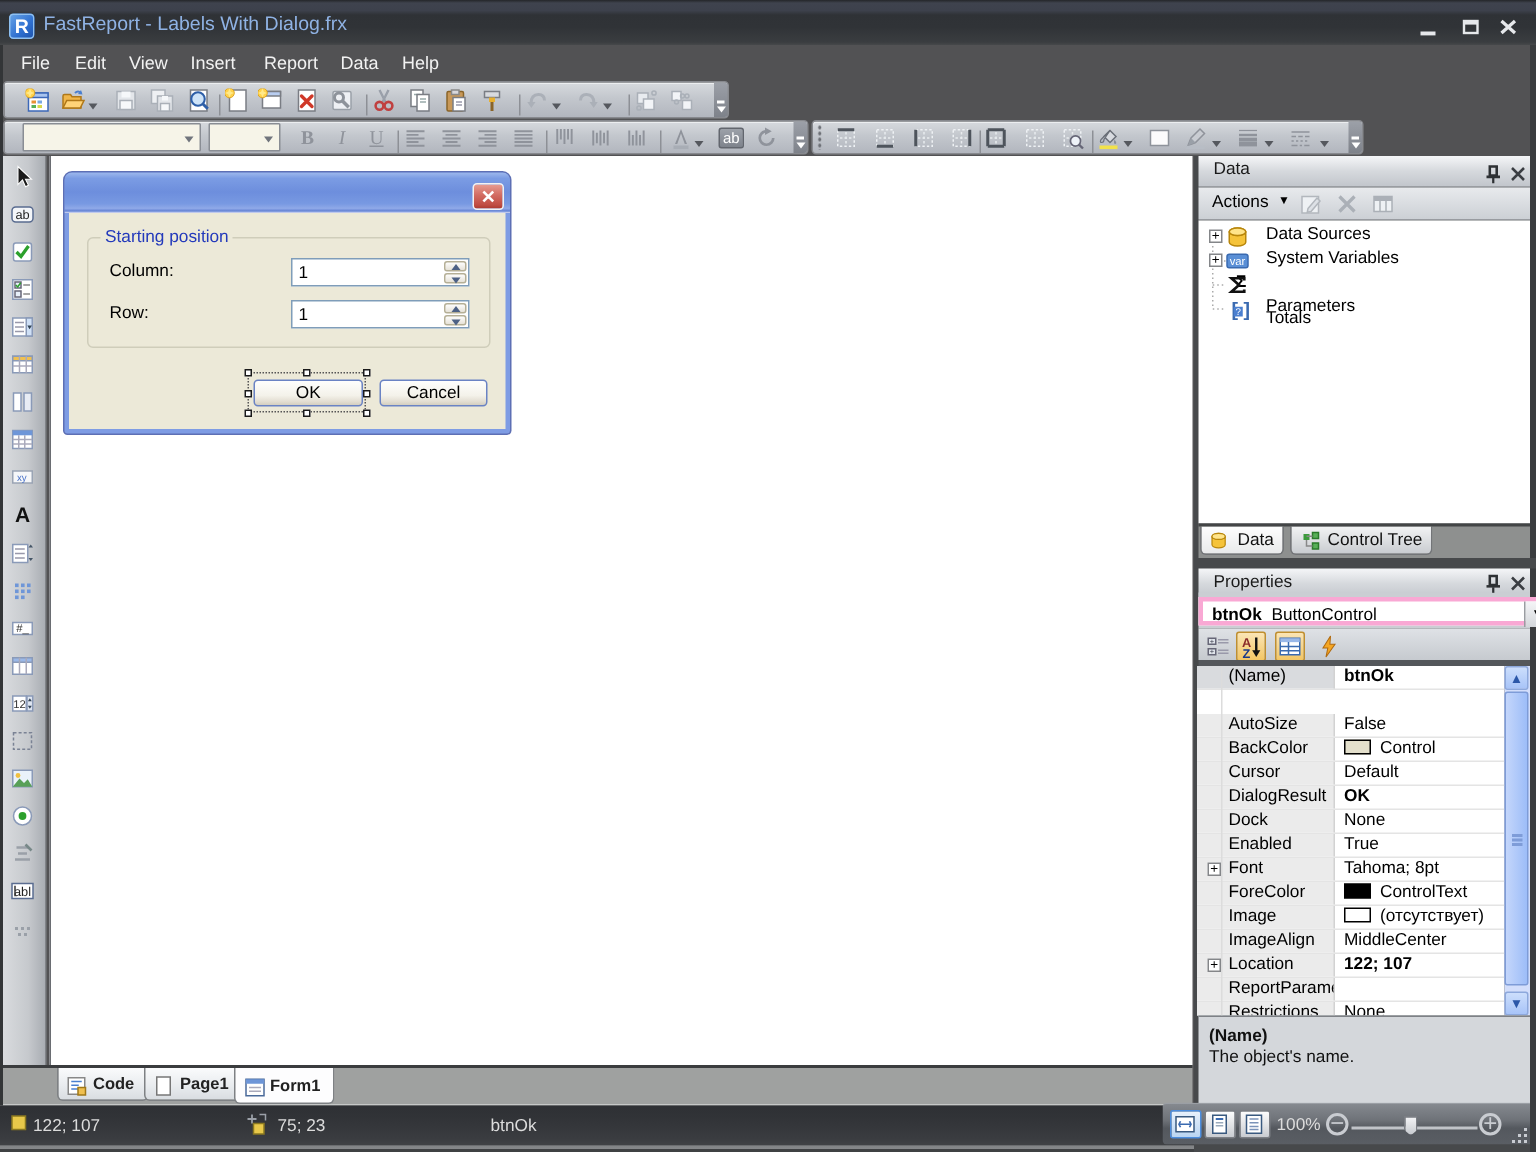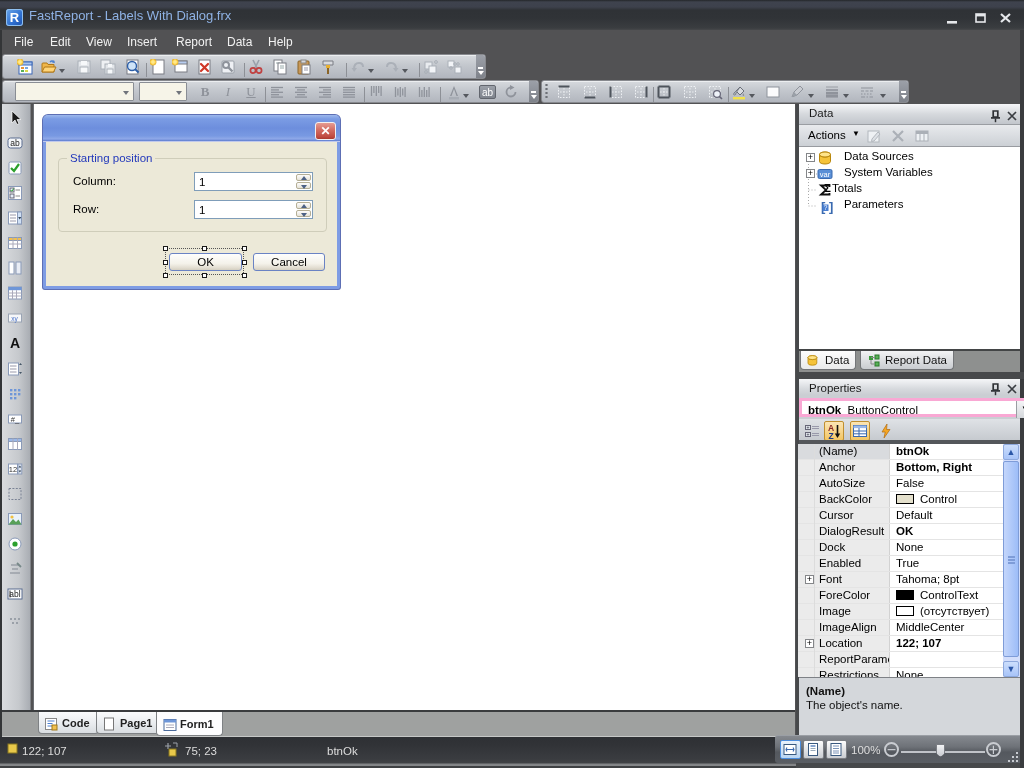--- a/index.html
+++ b/index.html
@@ -181,29 +181,29 @@
   <div class="trow" style="top:3px;">
         <div class="plus">+</div>
         <span style="position:absolute;left:45px;">Data Sources</span>
       </div>
   <div class="trow" style="top:19px;">
         <div class="plus">+</div>
         <span style="position:absolute;left:45px;">System Variables</span>
       </div>
   <div class="trow" style="top:35px;">
         <span style="position:absolute;left:25px;font-weight:bold;">Σ</span>
-        <span style="position:absolute;left:33px;">Totals</span>
+        <span style="position:absolute;left:45px;margin-top:24px;">Totals</span>
       </div>
   <div class="trow" style="top:51px;">
         <span style="position:absolute;left:45px;">Parameters</span>
       </div>
 </div>
 <div id="dtabs" class="abs"></div>
 <div class="dtab abs" style="left:800px;background:linear-gradient(#fdfdfd,#e9eaeb);">Data</div>
-<div class="dtab abs" style="left:860px;background:linear-gradient(#f2f3f4,#c9ccd0);">Report Data</div>
+<div class="dtab abs" style="left:860px;background:linear-gradient(#f2f3f4,#c9ccd0);">Control Tree</div>
 <div class="abs" style="left:796px;top:372px;width:228px;height:7px;background:#47494b;"></div>
 <div class="phead abs" style="top:379px;">
       <span style="position:absolute;left:10px;top:3px;">Properties</span>
     </div>
 <div class="abs" style="left:799px;top:395px;width:221px;height:24px;background:#caced3;"></div>
 <div id="propcombo" class="abs">
       <span style="position:absolute;left:6px;top:3px;"><b>btnOk</b>&nbsp; ButtonControl</span>
       <div style="position:absolute;right:0;top:0;width:16px;height:17px;background:linear-gradient(#f4f5f7,#d4d7db);border-left:1px solid #9a9da2;">
         <span style="position:absolute;left:4px;top:3px;font-size:8px;">▼</span>
       </div>
@@ -213,24 +213,20 @@
 <div class="pticon sel abs" style="left:824px;"></div>
 <div class="pticon sel abs" style="left:850px;"></div>
 <div class="pticon abs" style="left:876px;"></div>
 <div class="abs" style="left:799px;top:440px;width:221px;height:4px;background:#54575b;"></div>
 <div id="pgrid" class="abs">
       <div class="abs" style="left:16px;top:0;width:1px;height:233px;background:#dcdcdc;z-index:2;"></div>
   <div class="prow" style="top:0;">
         <div class="plab" style="background:#d9dbde;">(Name)</div>
         <div class="pval" style="font-weight:bold;">btnOk</div>
       </div>
-  <div class="prow" style="top:16px;">
-        <div class="plab">Anchor</div>
-        <div class="pval" style="font-weight:bold;">Bottom, Right</div>
-      </div>
   <div class="prow" style="top:48px;">
         <div class="plab">BackColor</div>
         <div class="pval"><span class="sw" style="background:#e4e0cc;"></span>Control</div>
       </div>
   <div class="prow" style="top:32px;">
         <div class="plab">AutoSize</div>
         <div class="pval">False</div>
       </div>
   <div class="prow" style="top:64px;">
         <div class="plab">Cursor</div>

